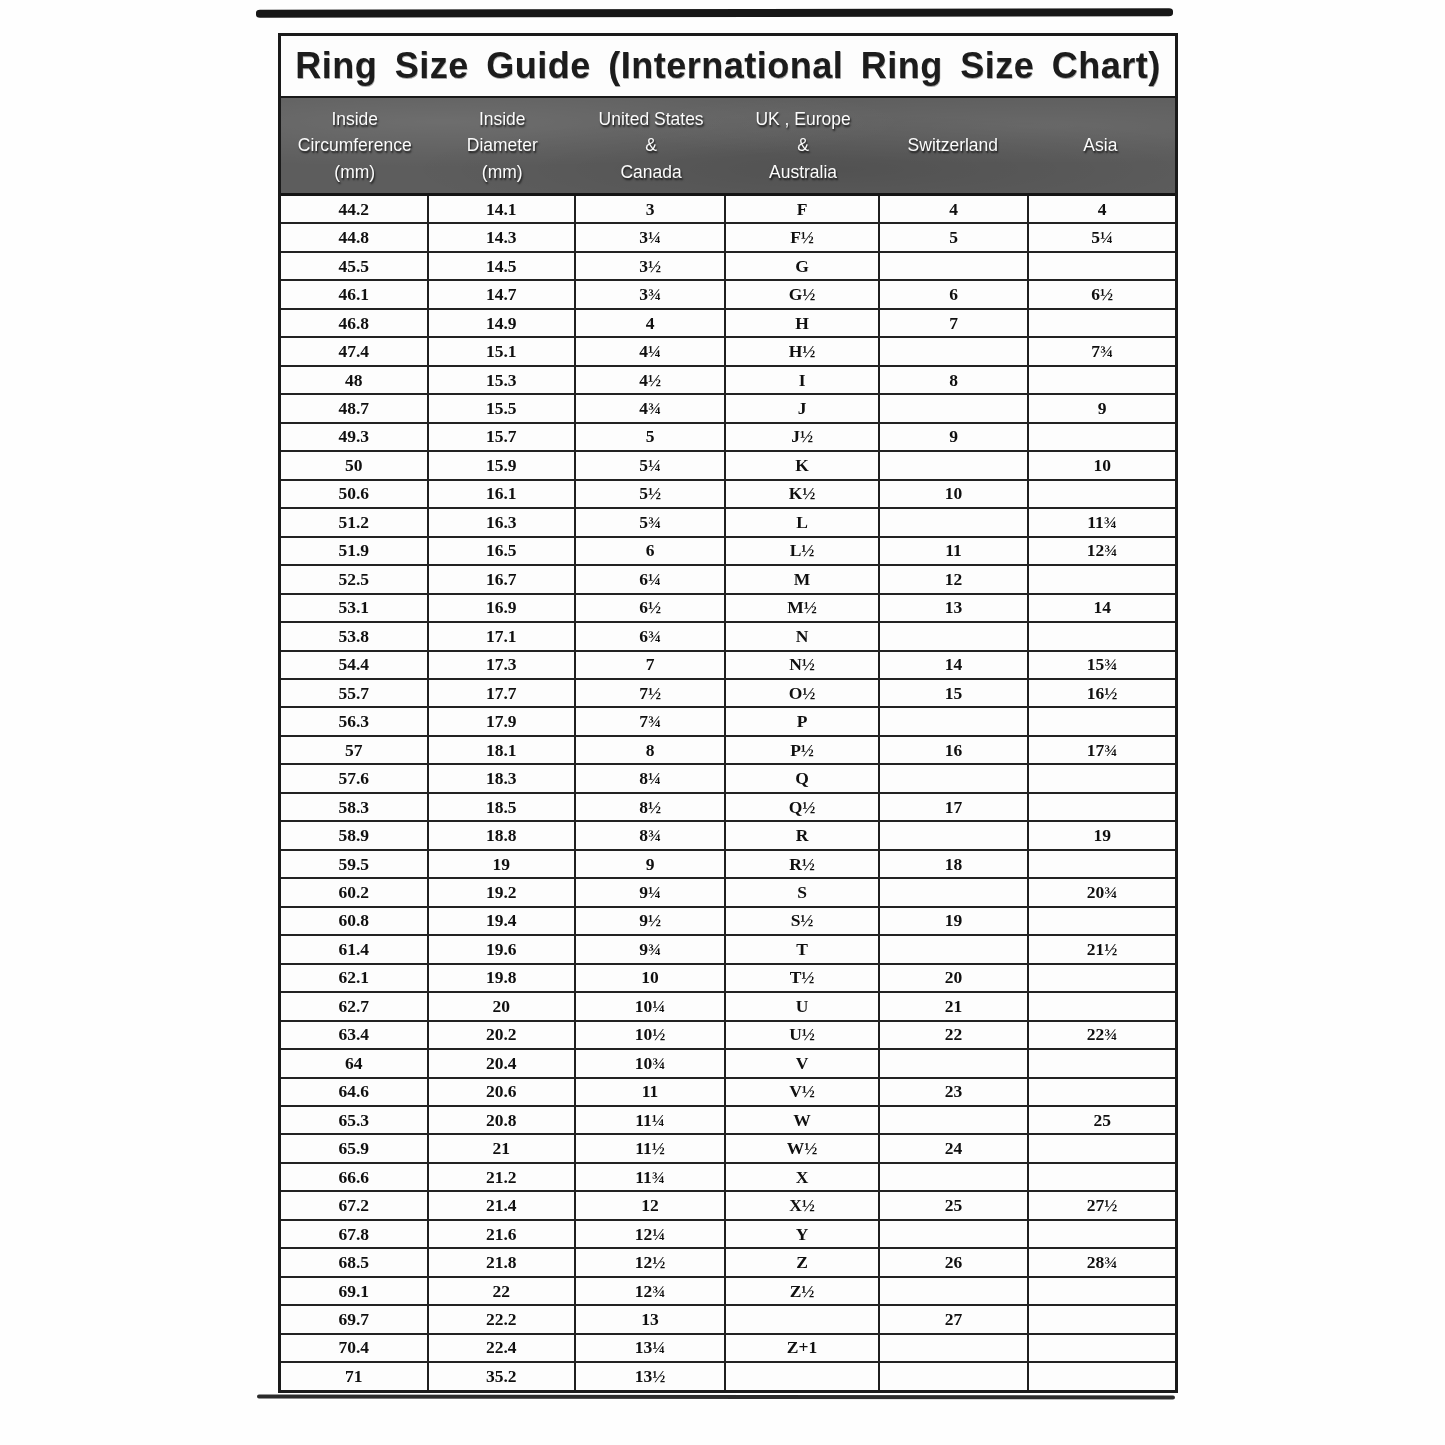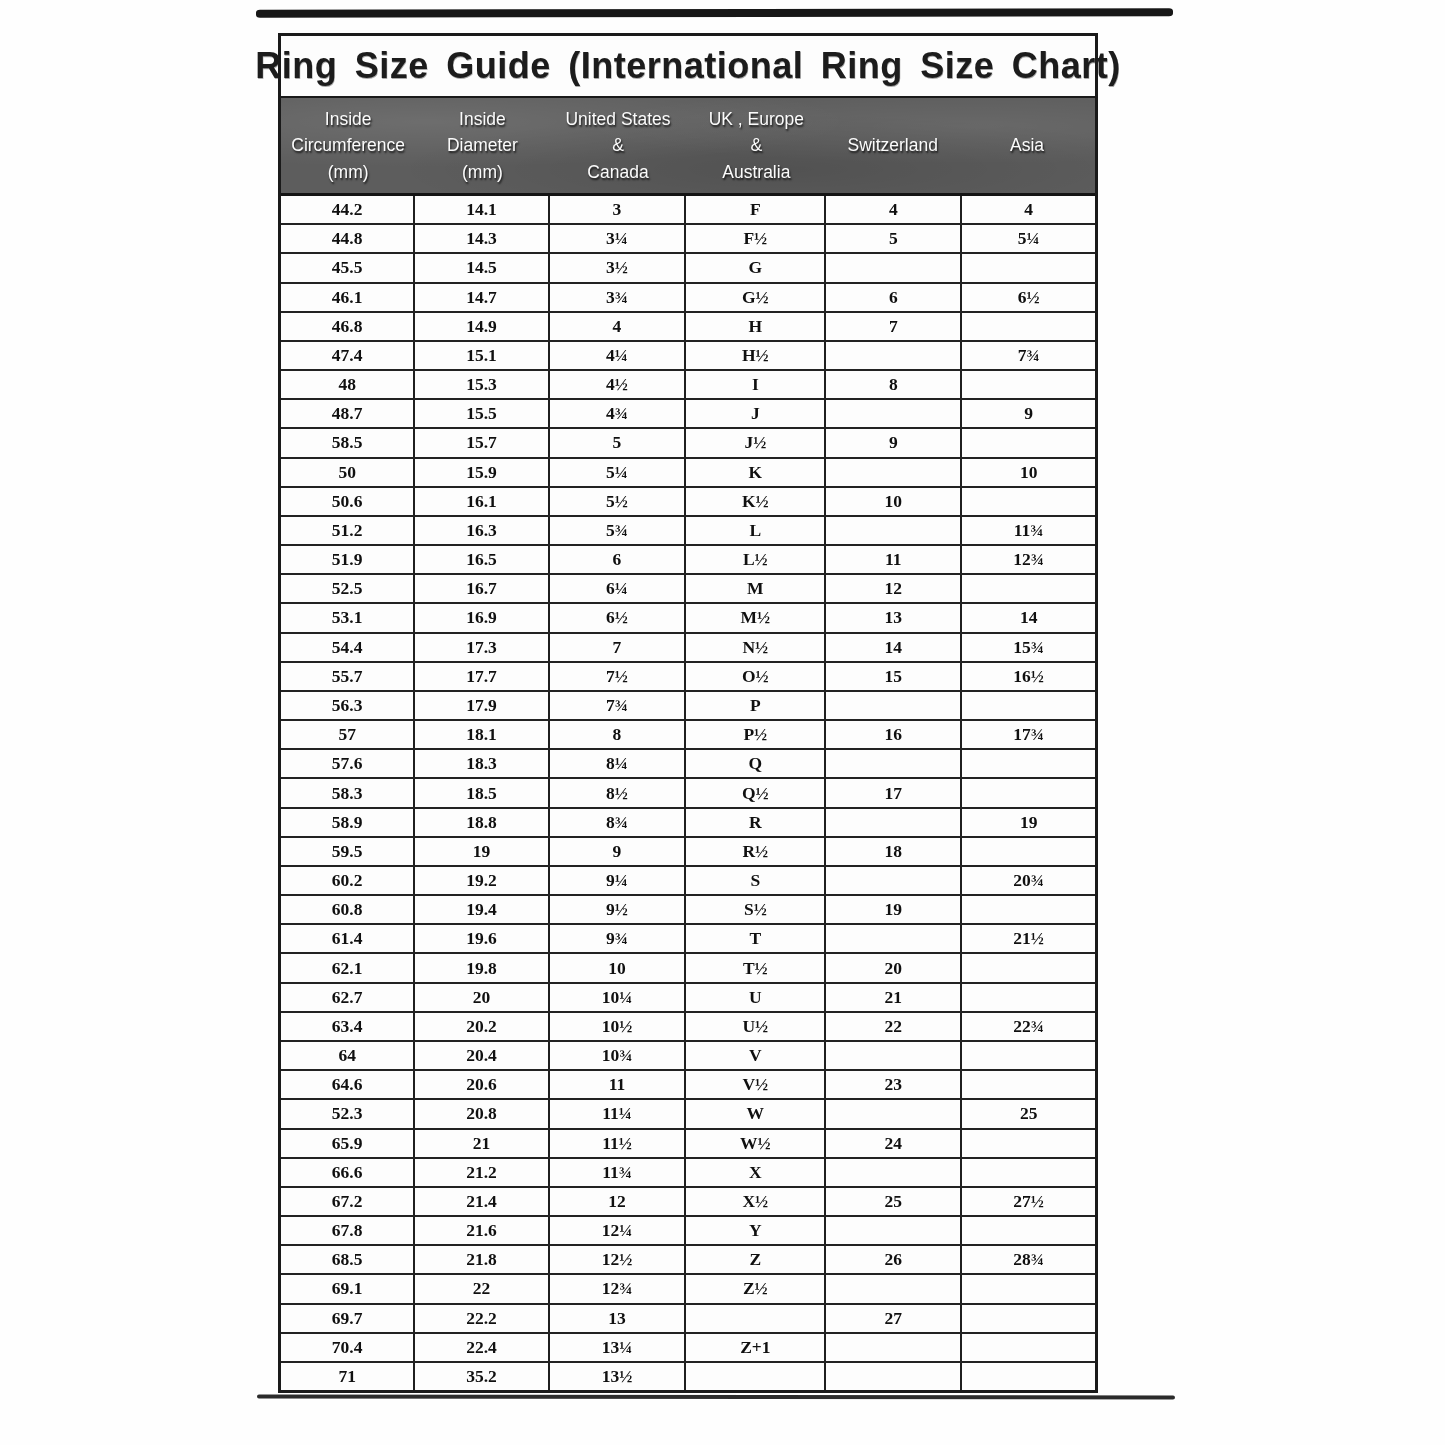--- a/index.html
+++ b/index.html
@@ -24,21 +24,21 @@
     position: absolute;
     left: 257px; top: 1395px;
     width: 918px; height: 4px;
     background: #2b2b2b;
     border-radius: 2px;
     transform: rotate(0.06deg);
   }
   .chart {
     position: absolute;
     left: 278px; top: 33px;
-    width: 820px; height: 1360px;
+    width: 900px; height: 1360px;
     border: 3px solid #1a1a1a;
     background: #fdfdfd;
     display: flex;
     flex-direction: column;
   }
   .title-bar {
     flex: 0 0 60px;
     display: flex;
     align-items: center;
     justify-content: center;
@@ -187,21 +187,21 @@
         </div>
         <div class="row">
           <div class="cell c0">48.7</div>
           <div class="cell c1">15.5</div>
           <div class="cell c2">4¾</div>
           <div class="cell c3">J</div>
           <div class="cell c4"></div>
           <div class="cell c5">9</div>
         </div>
         <div class="row">
-          <div class="cell c0">58.5</div>
+          <div class="cell c0">49.3</div>
           <div class="cell c1">15.7</div>
           <div class="cell c2">5</div>
           <div class="cell c3">J½</div>
           <div class="cell c4">9</div>
           <div class="cell c5"></div>
         </div>
         <div class="row">
           <div class="cell c0">50</div>
           <div class="cell c1">15.9</div>
           <div class="cell c2">5¼</div>
@@ -243,20 +243,28 @@
         </div>
         <div class="row">
           <div class="cell c0">53.1</div>
           <div class="cell c1">16.9</div>
           <div class="cell c2">6½</div>
           <div class="cell c3">M½</div>
           <div class="cell c4">13</div>
           <div class="cell c5">14</div>
         </div>
         <div class="row">
+          <div class="cell c0">53.8</div>
+          <div class="cell c1">17.1</div>
+          <div class="cell c2">6¾</div>
+          <div class="cell c3">N</div>
+          <div class="cell c4"></div>
+          <div class="cell c5"></div>
+        </div>
+        <div class="row">
           <div class="cell c0">54.4</div>
           <div class="cell c1">17.3</div>
           <div class="cell c2">7</div>
           <div class="cell c3">N½</div>
           <div class="cell c4">14</div>
           <div class="cell c5">15¾</div>
         </div>
         <div class="row">
           <div class="cell c0">55.7</div>
           <div class="cell c1">17.7</div>
@@ -371,21 +379,21 @@
         </div>
         <div class="row">
           <div class="cell c0">64.6</div>
           <div class="cell c1">20.6</div>
           <div class="cell c2">11</div>
           <div class="cell c3">V½</div>
           <div class="cell c4">23</div>
           <div class="cell c5"></div>
         </div>
         <div class="row">
-          <div class="cell c0">52.3</div>
+          <div class="cell c0">65.3</div>
           <div class="cell c1">20.8</div>
           <div class="cell c2">11¼</div>
           <div class="cell c3">W</div>
           <div class="cell c4"></div>
           <div class="cell c5">25</div>
         </div>
         <div class="row">
           <div class="cell c0">65.9</div>
           <div class="cell c1">21</div>
           <div class="cell c2">11½</div>

